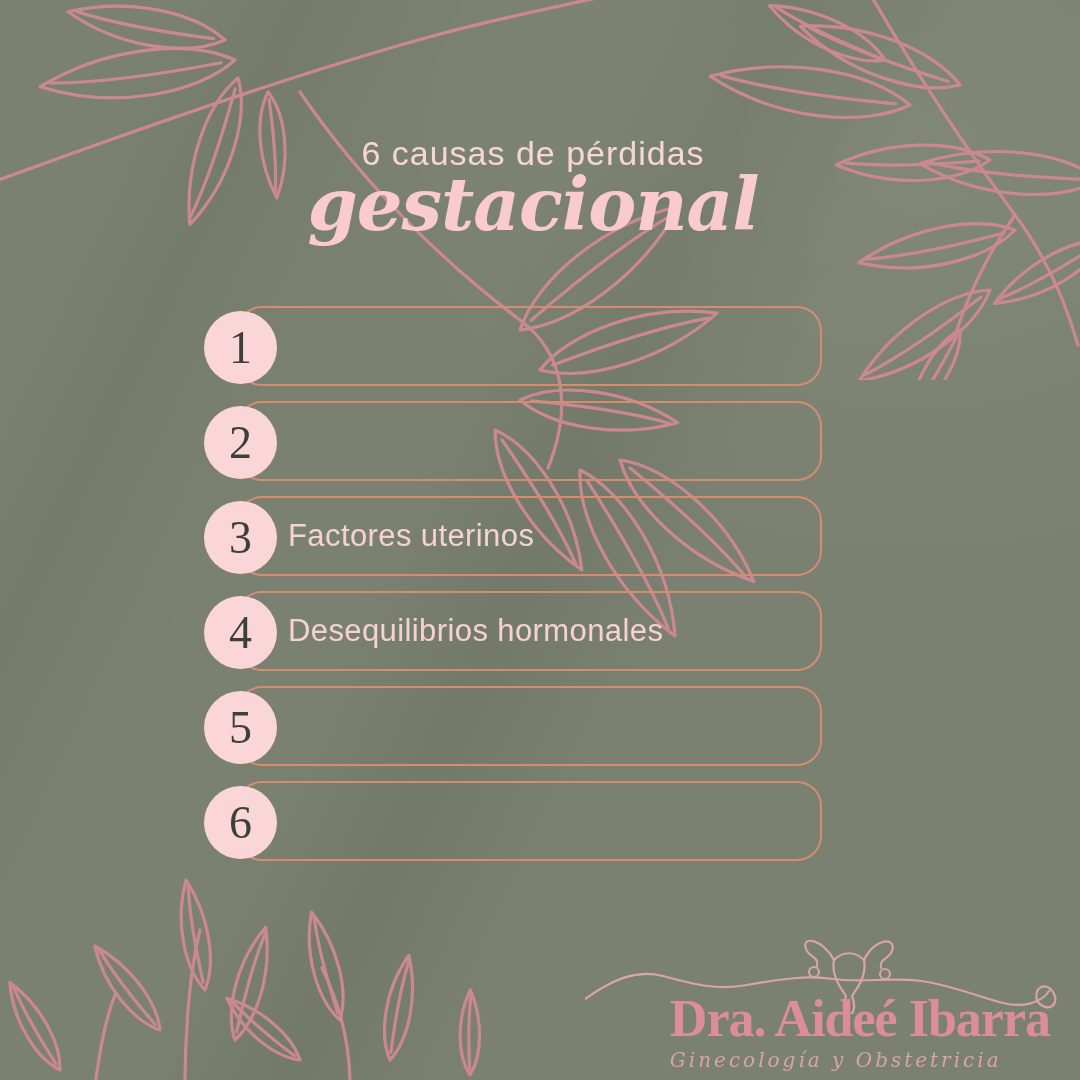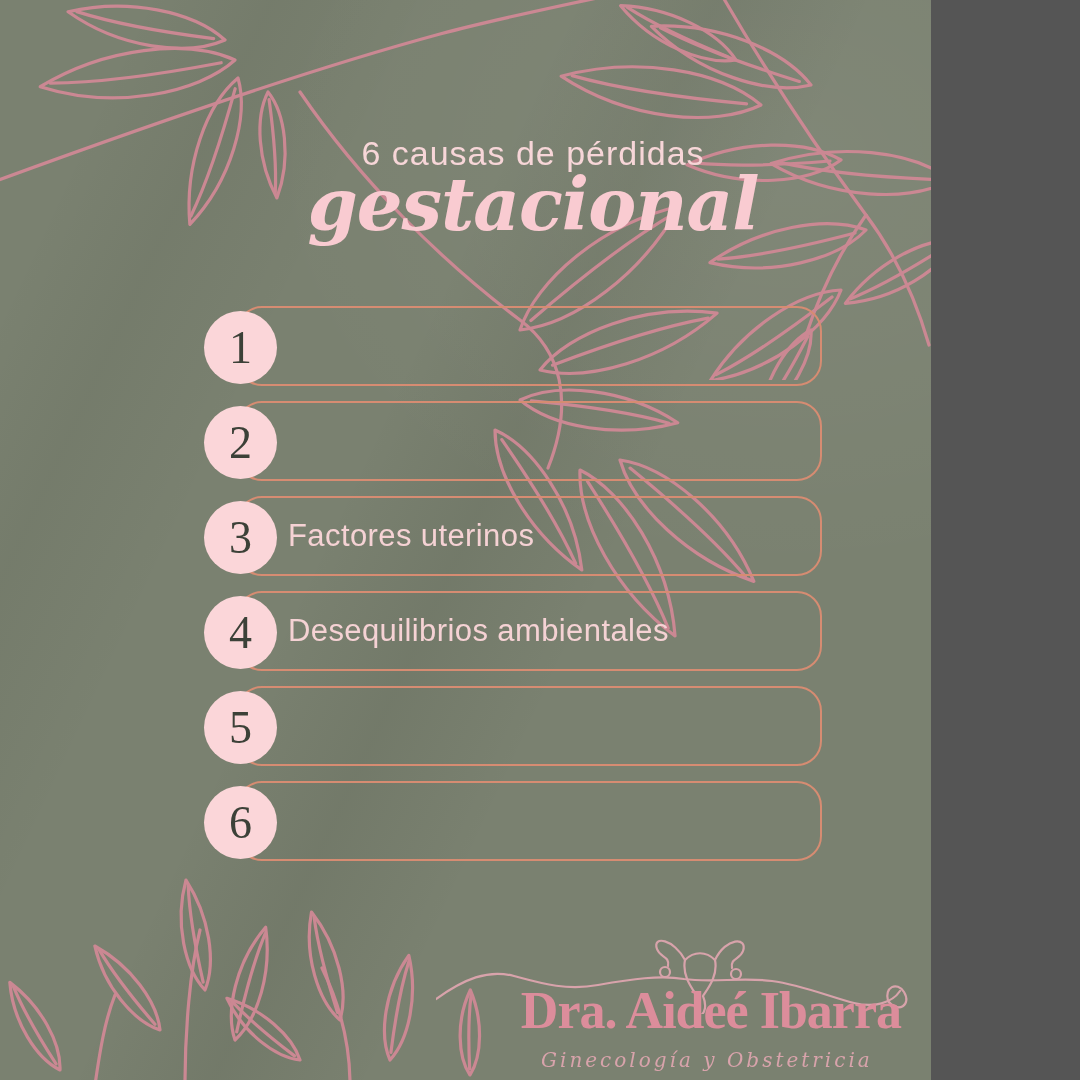--- a/index.html
+++ b/index.html
@@ -1,17 +1,17 @@
 <!DOCTYPE html>
 <html style="--bg: #7a8170; --leaf: #cb8893; --pill-border: #d68c72; --circle-fill: #fbd6d9; --number: #3c4138; --item-text: #f5d2d4; --title-text: #f7d6d8; --script-text: #f9cbd1; --signature-text: #dc8d9b; --lineart: #d8a3ab;"><head>
 <meta charset="utf-8">
 <style>
   html,body{margin:0;padding:0;background:#555;}
   .canvas{
-    position:relative;width:931px;height:1080px;overflow:hidden;
+    position:relative;width:1080px;height:1080px;overflow:hidden;
     background:
       radial-gradient(900px 700px at 85% 15%, rgba(255,255,255,0.05), transparent 60%),
       linear-gradient(115deg, rgba(0,0,0,0) 40%, rgba(18,24,14,0.07) 50%, rgba(0,0,0,0) 61%),
       linear-gradient(115deg, rgba(0,0,0,0) 10%, rgba(18,24,14,0.05) 19%, rgba(0,0,0,0) 30%),
       var(--bg,#7a8170);
     font-family:"Liberation Sans",sans-serif;
   }
   .deco{position:absolute;pointer-events:none;}
   .deco path,.deco circle,.deco use{fill:none;stroke:var(--leaf,#cb8893);stroke-width:3.2;stroke-linecap:round;stroke-linejoin:round;}
   .deco.tl{left:0;top:0;}
@@ -40,30 +40,30 @@
     position:absolute;left:0;top:50%;transform:translateY(-48%);
     width:73px;height:73px;border-radius:50%;background:var(--circle-fill,#fbd6d9);
     display:flex;align-items:center;justify-content:center;
     font-family:"Liberation Serif",serif;font-size:46px;color:var(--number,#3c4138);
   }
   .item-label{
     position:absolute;left:84px;top:50%;transform:translateY(-50%);
     font-size:31px;letter-spacing:0.4px;color:var(--item-text,#f5d2d4);white-space:nowrap;
   }
 
-  .sig{position:absolute;right:30px;bottom:8px;text-align:center;}
+  .sig{position:absolute;right:30px;bottom:8px;text-align:left;}
   .sig-art{position:absolute;right:-10px;bottom:58px;width:475px;height:95px;}
   .doctor-name{
     position:relative;
     font-family:"Liberation Serif",serif;font-weight:700;font-size:52px;line-height:1.0;
     letter-spacing:-1px;color:var(--signature-text,#dc8d9b);white-space:nowrap;
   }
   .specialty{
     font-family:"DejaVu Serif",serif;font-style:italic;font-size:20px;letter-spacing:3px;
-    color:var(--lineart,#d8a3ab);margin-top:11px;padding-right:8px;white-space:nowrap;
+    color:var(--lineart,#d8a3ab);margin-top:3px;padding-right:8px;white-space:nowrap;
   }
 </style>
 </head>
 <body>
 
 <div class="canvas">
 
   <svg width="0" height="0" style="position:absolute" aria-hidden="true">
     <defs>
       <g id="leaf">
@@ -131,21 +131,21 @@
       <div class="num">2</div>
     </div>
     <div class="item">
       <div class="pill"></div>
       <div class="num">3</div>
       <div class="item-label">Factores uterinos</div>
     </div>
     <div class="item">
       <div class="pill"></div>
       <div class="num">4</div>
-      <div class="item-label">Desequilibrios ambientales</div>
+      <div class="item-label">Desequilibrios hormonales</div>
     </div>
     <div class="item">
       <div class="pill"></div>
       <div class="num">5</div>
     </div>
     <div class="item">
       <div class="pill"></div>
       <div class="num">6</div>
     </div>
   </main>

